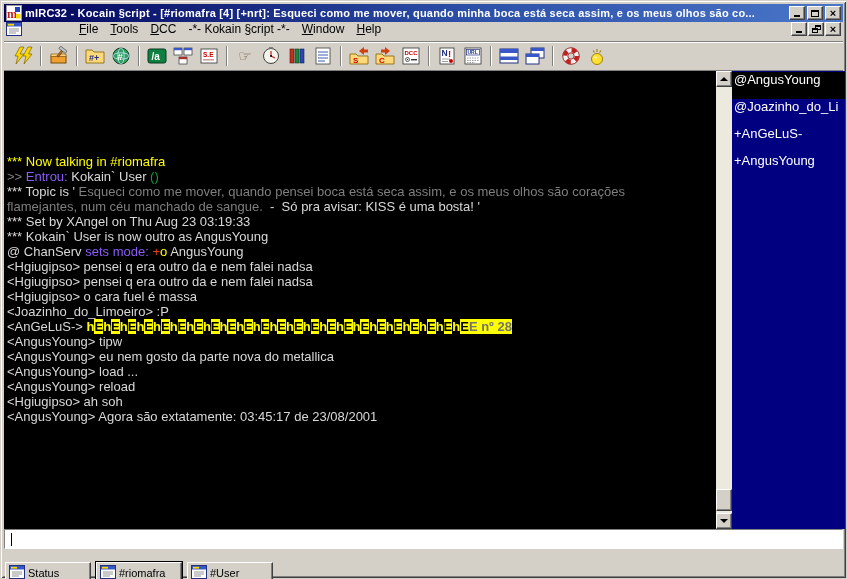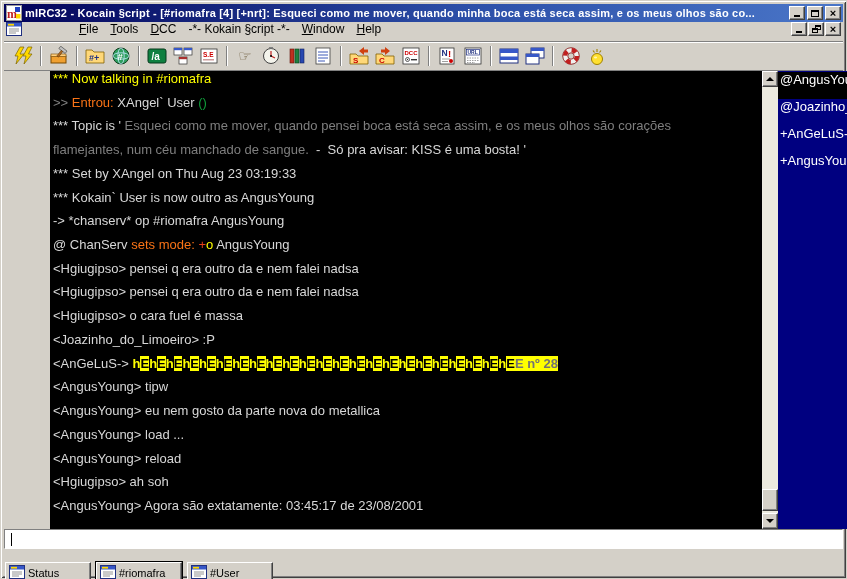--- a/index.html
+++ b/index.html
@@ -76,30 +76,29 @@
   }
   .glyph-icon { font-size:15px; color:#6b5a3a; line-height:18px; }
   
   .mainrow { flex:0 0 458px; height:458px; display:flex; }
   .chat {
     width:712px; flex:0 0 712px;
     background:#000;
     color:#d8d8d8;
     font-family:"Liberation Sans", sans-serif;
     font-size:13px; line-height:15px;
-    display:flex; flex-direction:column; justify-content:space-between;
-    padding:0 2px 16px 3px;
+    display:flex; flex-direction:column; justify-content:center;
+    padding:0 2px 22px 3px;
     overflow:hidden;
-    margin-left:46px;
   }
   .chat-line { white-space:pre; overflow:hidden; }
   .c-default { color:#d8d8d8; }
   .c-yellow  { color:#ffff00; }
   .c-gray    { color:#7f7f7f; }
-  .c-brick   { color:#f97316; }
+  .c-brick   { color:#8b5cf6; }
   .c-red     { color:#e8401a; }
   .c-green   { color:#0f9d3a; }
   .c-invh    { color:#ffff00; background:#000; font-weight:bold; }
   .c-inve    { color:#000; background:#ffff00; font-weight:bold; }
   .c-redyel  { color:#737373; background:#ffff00; font-weight:bold; }
   
   .vscroll {
     width:16px; flex:0 0 16px;
     background:#eceadf;
     position:relative;
@@ -409,26 +408,25 @@
             <ellipse cx="8.5" cy="11.5" rx="1.6" ry="1" fill="#fff7b0"></ellipse>
             <path d="M10 6 v-3 M7.5 6.5 L6 4.5 M12.5 6.5 L14 4.5" stroke="#a08000" stroke-width="1.1"></path>
           </svg>
         </span>
       </span>
     </div>
 
   <div class="mainrow">
     <div class="chat" id="chat" style="background: rgb(0, 0, 0);">
         <div class="chat-line"><span class="c-yellow">*** Now talking in #riomafra</span></div>
-        <div class="chat-line"><span class="c-gray">&gt;&gt; </span><span class="c-brick">Entrou:</span><span class="c-default"> XAngel` User </span><span class="c-green">()</span></div>
+        <div class="chat-line"><span class="c-gray">&gt;&gt; </span><span class="c-brick">Entrou:</span><span class="c-default"> Kokain` User </span><span class="c-green">()</span></div>
         <div class="chat-line"><span class="c-default">*** Topic is ' </span><span class="c-gray">Esqueci como me mover, quando pensei boca está seca assim, e os meus olhos são corações</span></div>
         <div class="chat-line"><span class="c-gray">flamejantes, num céu manchado de sangue. </span><span class="c-default"> -  Só pra avisar: KISS é uma bosta! '</span></div>
         <div class="chat-line"><span class="c-default">*** Set by XAngel on Thu Aug 23 03:19:33</span></div>
         <div class="chat-line"><span class="c-default">*** Kokain` User is now outro as AngusYoung</span></div>
-        <div class="chat-line"><span class="c-default">-&gt; *chanserv* op #riomafra AngusYoung</span></div>
         <div class="chat-line"><span class="c-default">@ ChanServ </span><span class="c-brick">sets mode: </span><span class="c-red">+</span><span class="c-yellow">o</span><span class="c-default"> AngusYoung</span></div>
         <div class="chat-line"><span class="c-default">&lt;Hgiugipso&gt; pensei q era outro da e nem falei nadsa</span></div>
         <div class="chat-line"><span class="c-default">&lt;Hgiugipso&gt; pensei q era outro da e nem falei nadsa</span></div>
         <div class="chat-line"><span class="c-default">&lt;Hgiugipso&gt; o cara fuel é massa</span></div>
         <div class="chat-line"><span class="c-default">&lt;Joazinho_do_Limoeiro&gt; :P</span></div>
         <div class="chat-line"><span class="c-default">&lt;AnGeLuS-&gt; </span><span class="c-invh">h</span><span class="c-inve">E</span><span class="c-invh">h</span><span class="c-inve">E</span><span class="c-invh">h</span><span class="c-inve">E</span><span class="c-invh">h</span><span class="c-inve">E</span><span class="c-invh">h</span><span class="c-inve">E</span><span class="c-invh">h</span><span class="c-inve">E</span><span class="c-invh">h</span><span class="c-inve">E</span><span class="c-invh">h</span><span class="c-inve">E</span><span class="c-invh">h</span><span class="c-inve">E</span><span class="c-invh">h</span><span class="c-inve">E</span><span class="c-invh">h</span><span class="c-inve">E</span><span class="c-invh">h</span><span class="c-inve">E</span><span class="c-invh">h</span><span class="c-inve">E</span><span class="c-invh">h</span><span class="c-inve">E</span><span class="c-invh">h</span><span class="c-inve">E</span><span class="c-invh">h</span><span class="c-inve">E</span><span class="c-invh">h</span><span class="c-inve">E</span><span class="c-invh">h</span><span class="c-inve">E</span><span class="c-invh">h</span><span class="c-inve">E</span><span class="c-invh">h</span><span class="c-inve">E</span><span class="c-invh">h</span><span class="c-inve">E</span><span class="c-invh">h</span><span class="c-inve">E</span><span class="c-invh">h</span><span class="c-inve">E</span><span class="c-redyel">E nº 28</span></div>
         <div class="chat-line"><span class="c-default">&lt;AngusYoung&gt; tipw</span></div>
         <div class="chat-line"><span class="c-default">&lt;AngusYoung&gt; eu nem gosto da parte nova do metallica</span></div>
         <div class="chat-line"><span class="c-default">&lt;AngusYoung&gt; load ...</span></div>
         <div class="chat-line"><span class="c-default">&lt;AngusYoung&gt; reload</span></div>

